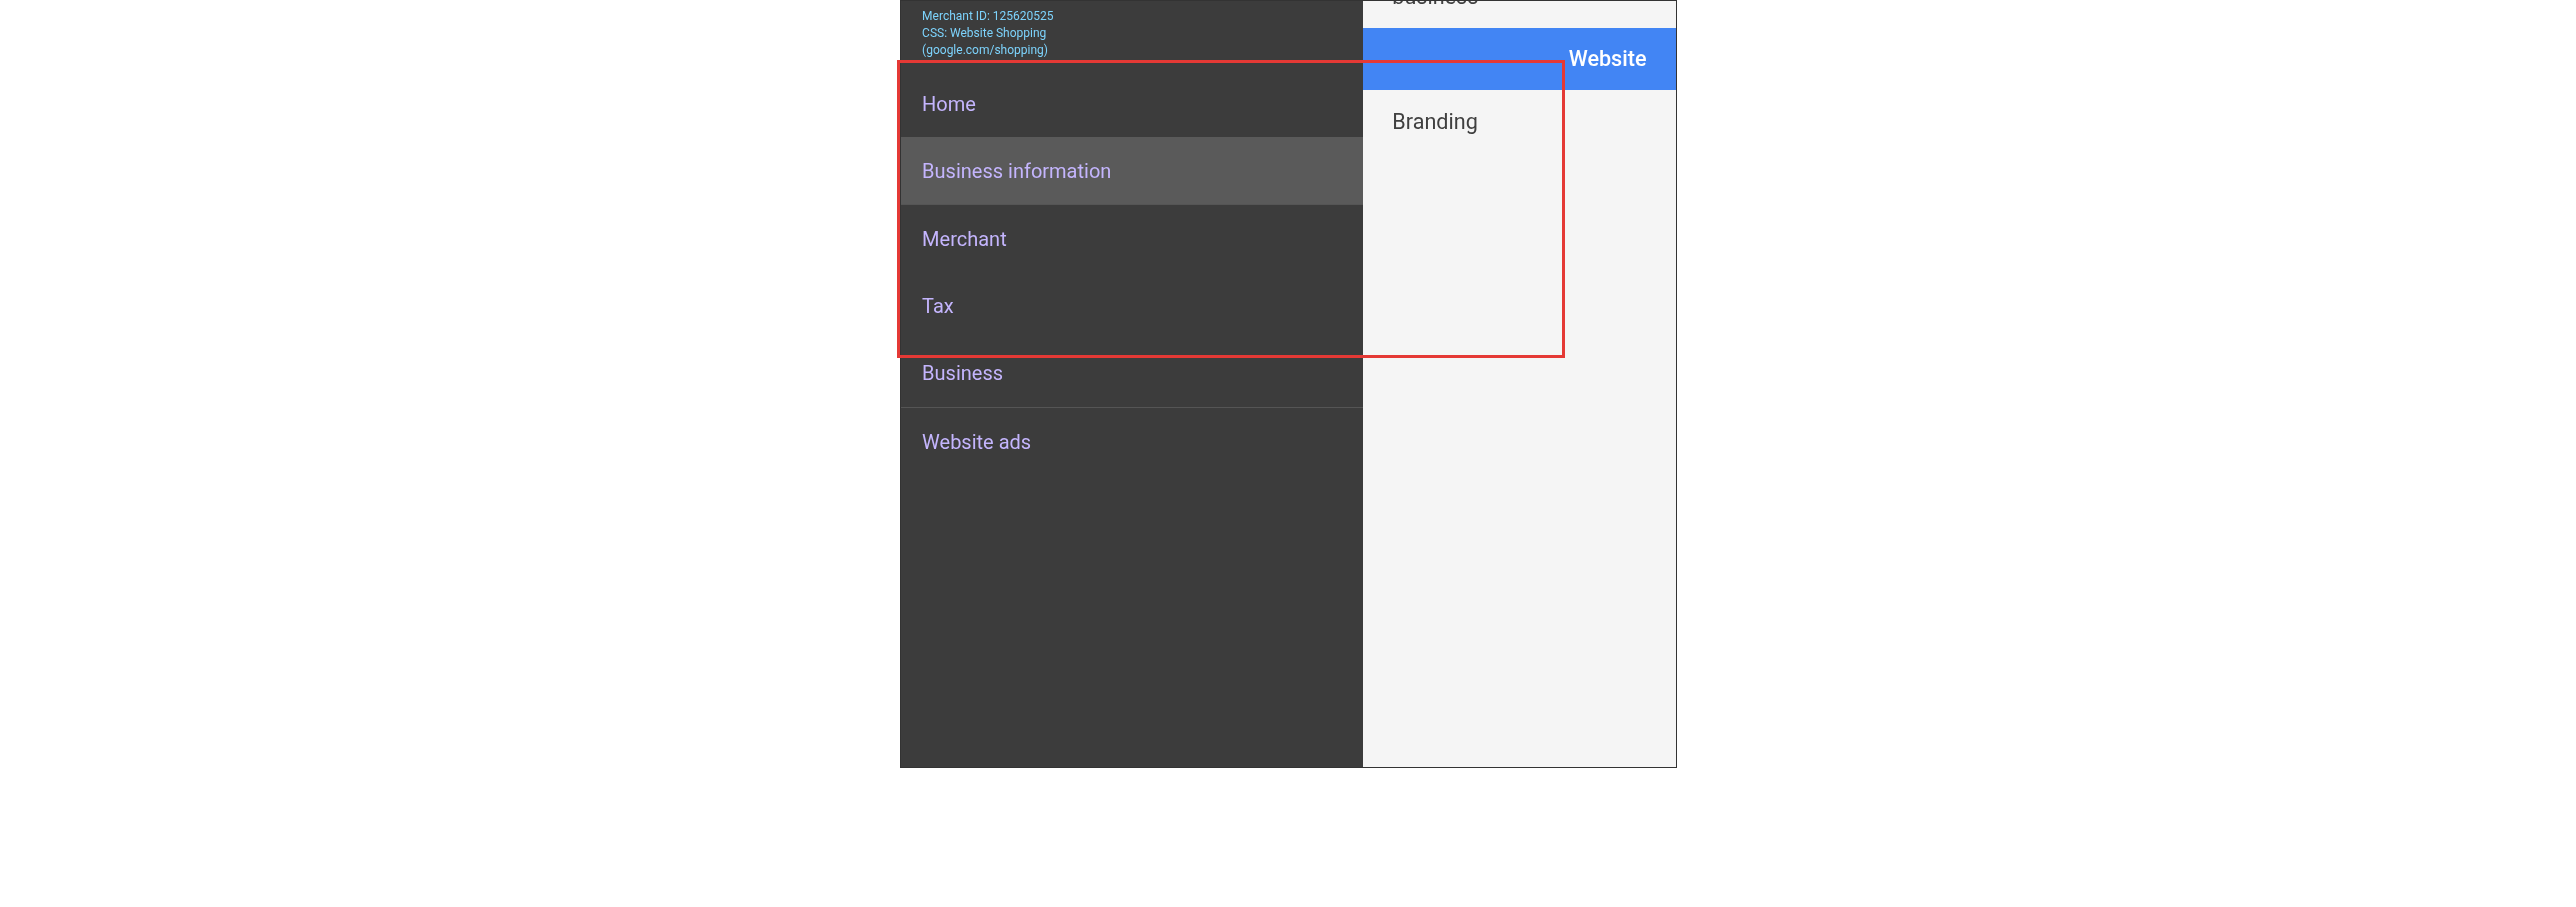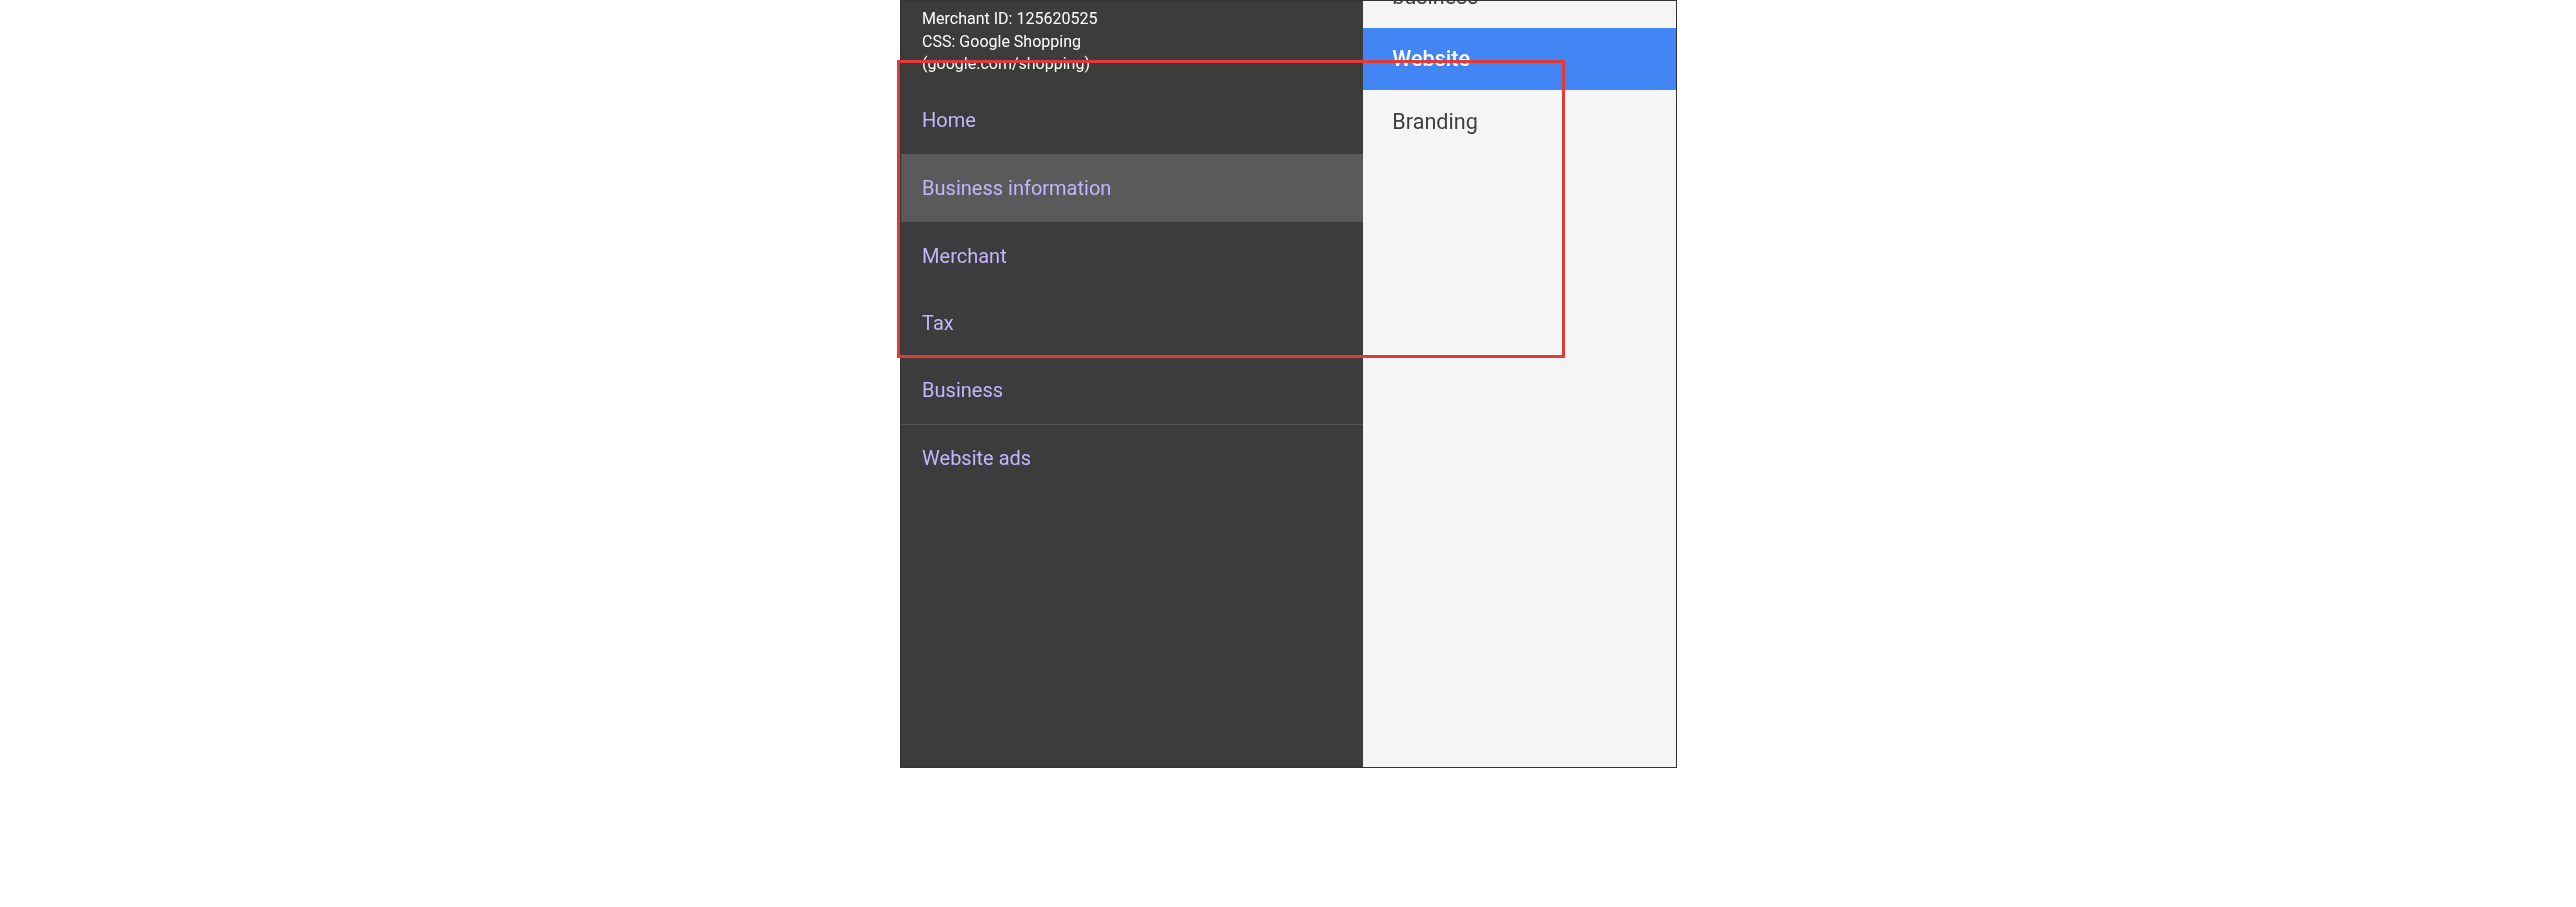--- a/index.html
+++ b/index.html
@@ -31,23 +31,23 @@
     .sidebar {
       width: 464px;
       background: #3c3c3c;
       color: #fff;
       display: flex;
       flex-direction: column;
     }
     
     .sidebar-header {
       padding: 7.2px 21.6px 11.5px 21.6px;
-      font-size: 16px;
+      font-size: 12px;
       line-height: 1.4;
-      color: #ffffff;
+      color: #7dd3fc;
     }
     
     .sidebar-header-line {
       white-space: nowrap;
     }
     
     .nav-group {
       border-bottom: 0.7px solid #555;
     }
     
@@ -81,20 +81,21 @@
     
     .sub-item.truncated {
       padding-top: 0;
       margin-top: -17px;
     }
     
     .sub-item.selected {
       background: #4285f4;
       color: #ffffff;
       font-weight: 500;
+      text-align: right;
     }
     
     .highlight-box {
       position: absolute;
       border: 3.6px solid #e53935;
       pointer-events: none;
       z-index: 10;
     }
     
     .outer-wrap {
@@ -104,21 +105,21 @@
 </head>
 <body>
 
 <div class="outer-wrap">
   <div class="container">
 
     <div class="sidebar">
 
       <div class="sidebar-header">
         <div class="sidebar-header-line">Merchant ID: 125620525</div>
-        <div class="sidebar-header-line">CSS: Google Shopping</div>
+        <div class="sidebar-header-line">CSS: Website Shopping</div>
         <div class="sidebar-header-line">(google.com/shopping)</div>
       </div>
 
       <div class="nav-group">
         <div class="nav-item">
           <span>Home</span>
         </div>
         <div class="nav-item active">
           <span>Business information</span>
         </div>

